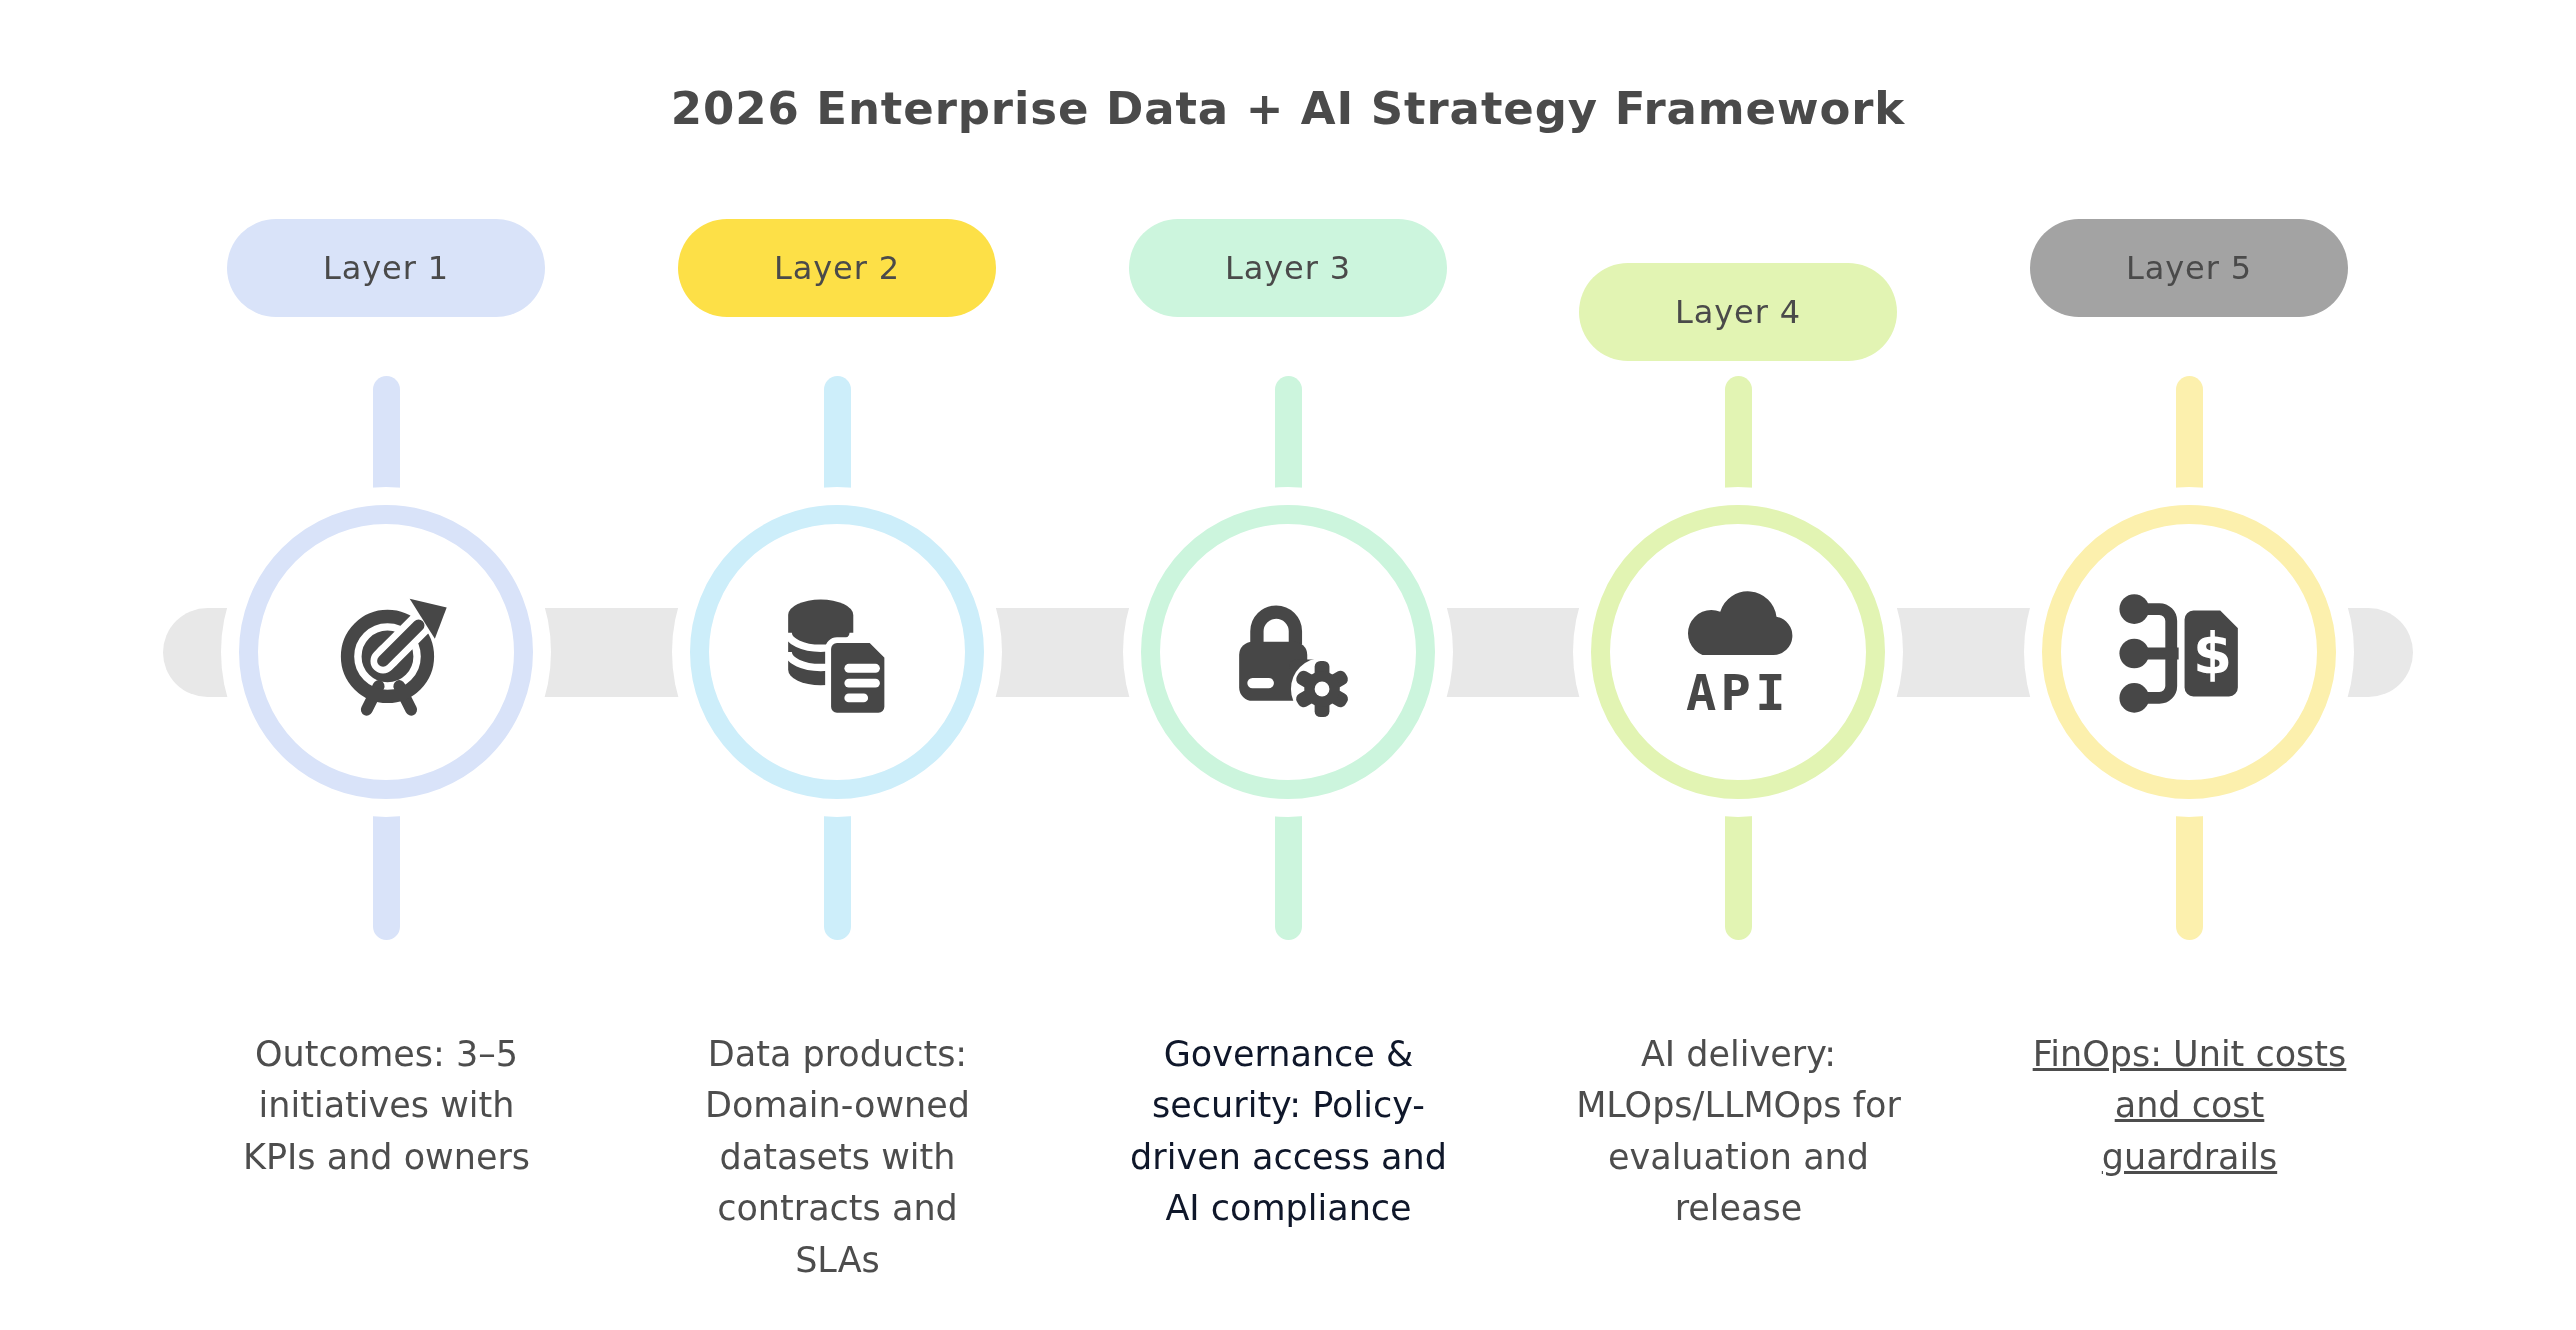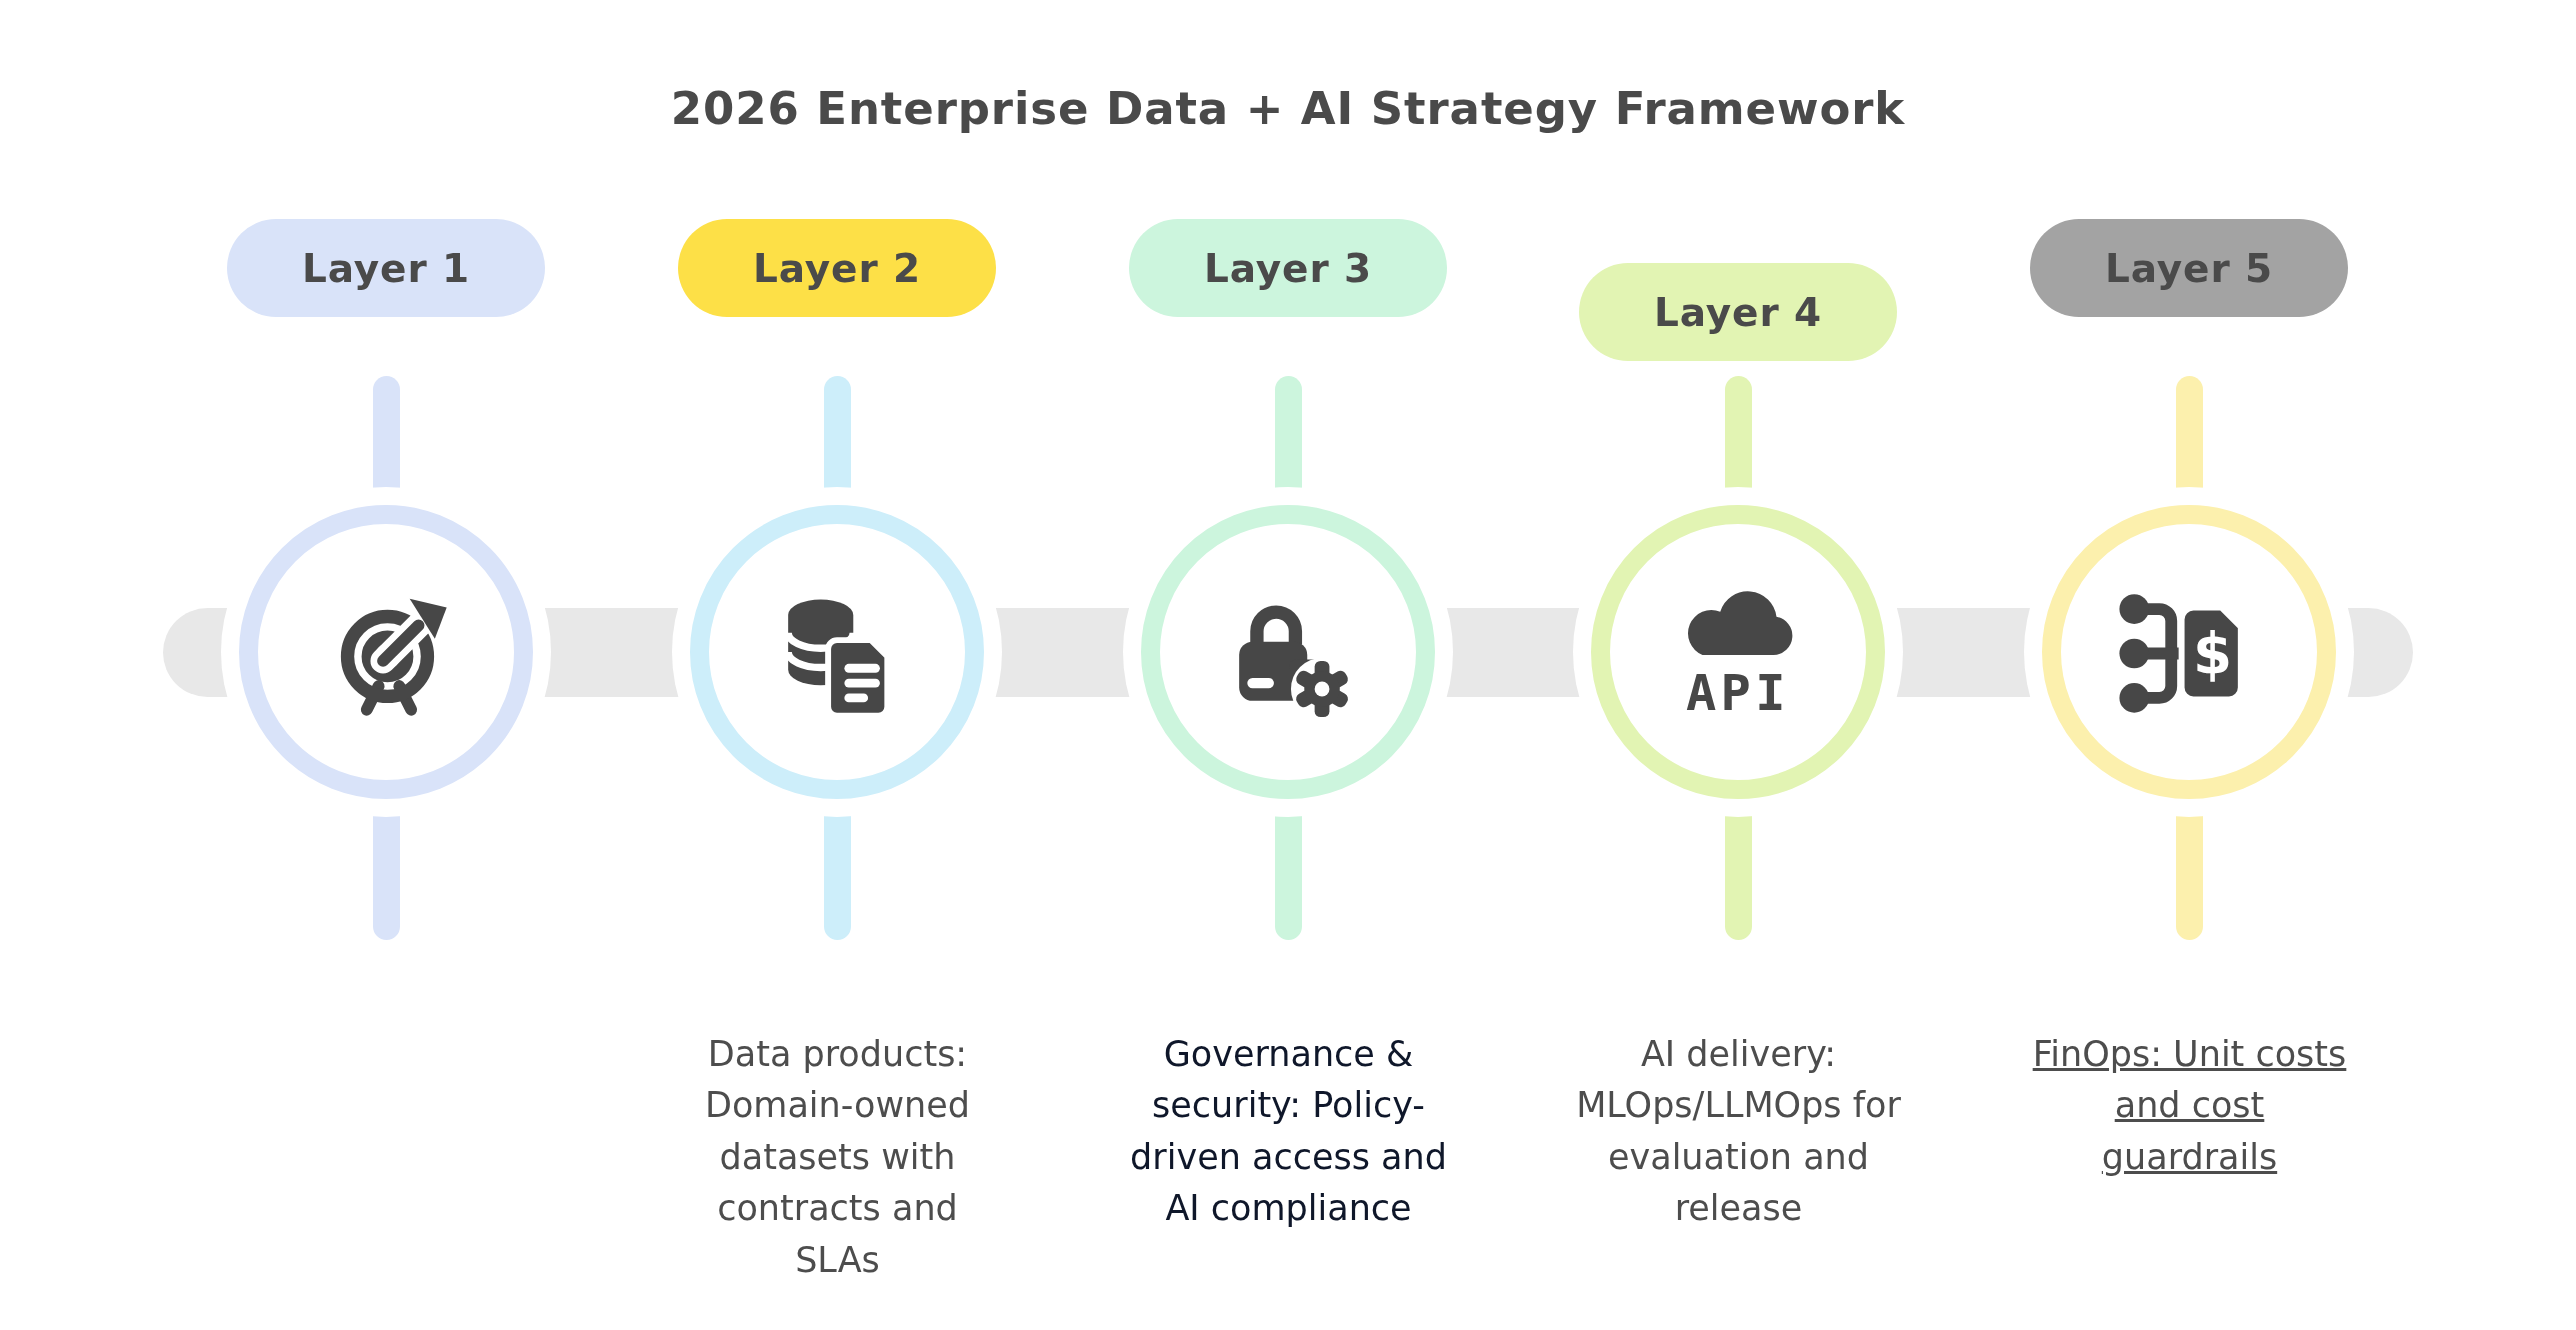--- a/index.html
+++ b/index.html
@@ -14,21 +14,21 @@
   .connector-bar{
     position:absolute;left:163px;top:608px;width:2250px;height:89px;
     border-radius:45px;z-index:1;
   }
   .col{position:absolute;top:0;width:451px;height:1331px;}
   .badge{
     position:absolute;left:66px;top:219px;width:318px;height:98px;
     border-radius:49px;display:flex;align-items:center;justify-content:center;
     z-index:2;
   }
-  .badge-label{font-size:39px;font-weight:bold;letter-spacing:0.9px;}
+  .badge-label{font-size:32px;font-weight:normal;letter-spacing:0.9px;}
   .stem{
     position:absolute;left:212px;top:376px;width:27px;height:564px;
     border-radius:13.4px;z-index:2;
   }
   .circle{
     position:absolute;left:78px;top:505px;width:256px;height:256px;
     background:#fff;border:19.7px solid #ccc;border-radius:50%;
     box-shadow:0 0 0 18px #ffffff;z-index:3;
     display:flex;align-items:center;justify-content:center;
   }
@@ -58,20 +58,21 @@
           <path d="M37 89 L45 73"></path>
           <path d="M67 89 L59 73"></path>
         </g>
         <circle cx="51" cy="53" r="27" fill="none" stroke="currentColor" stroke-width="9"></circle>
         <circle cx="51" cy="53" r="13" fill="none" stroke="currentColor" stroke-width="9"></circle>
         <path d="M48 56 L83 21" stroke="#ffffff" stroke-width="17" stroke-linecap="round" fill="none"></path>
         <path d="M48 56 L72 32" stroke="currentColor" stroke-width="8" stroke-linecap="round" fill="none"></path>
         <path d="M66 14 L91 20 L83 41 Z" fill="currentColor"></path>
       </svg>
     </div>
+    <div class="desc" style="color: rgb(77, 77, 77);">Outcomes: 3–5 initiatives with KPIs and owners</div>
   </div>
 
   <div class="col" style="left:612px">
     <div class="badge" style="background-color: #fde047;">
       <span class="badge-label" style="color: rgb(74, 74, 74);">Layer 2</span>
     </div>
     <div class="stem" style="background-color: rgb(205, 238, 250);"></div>
     <div class="circle" style="border-color: rgb(205, 238, 250); color: rgb(71, 71, 71);">
       <svg class="icon" viewBox="0 0 100 100">
         <path d="M17 25 a22 10.5 0 0 1 44 0 v37 a22 10.5 0 0 1 -44 0 Z" fill="currentColor"></path>

